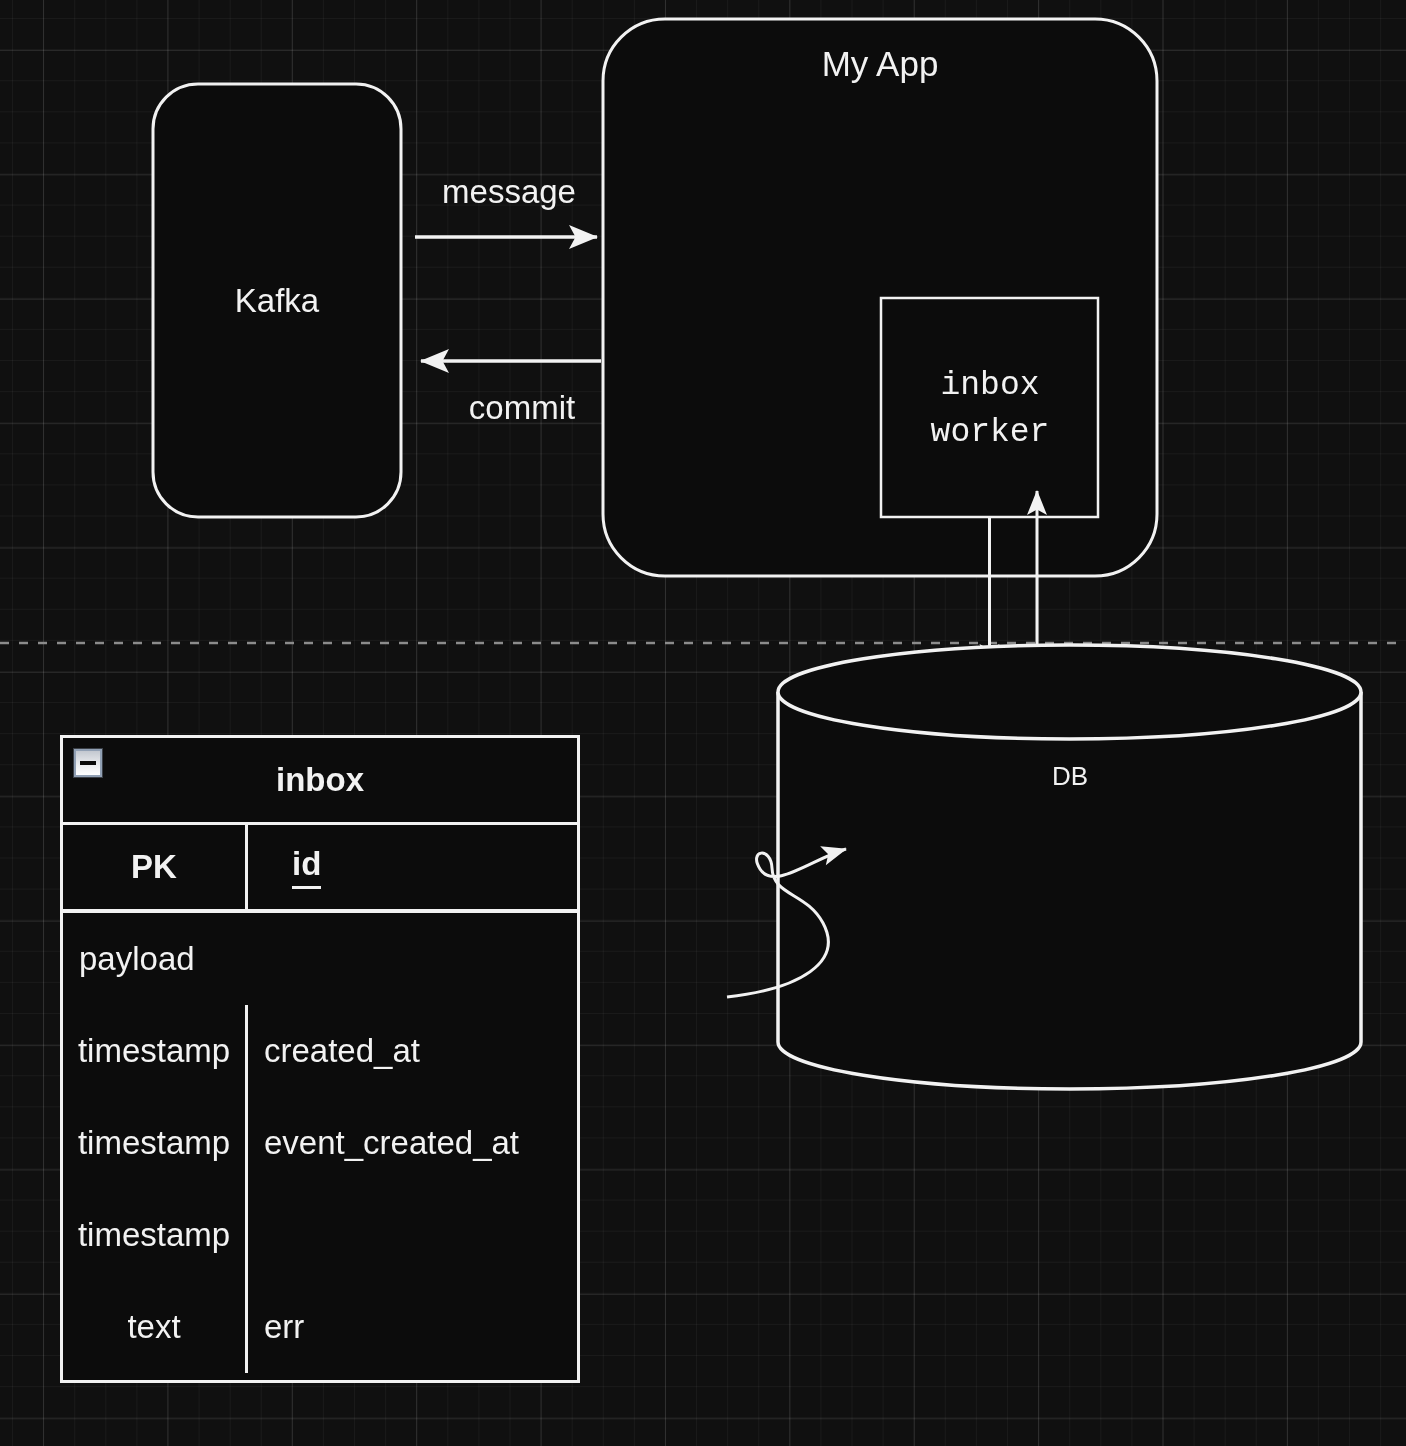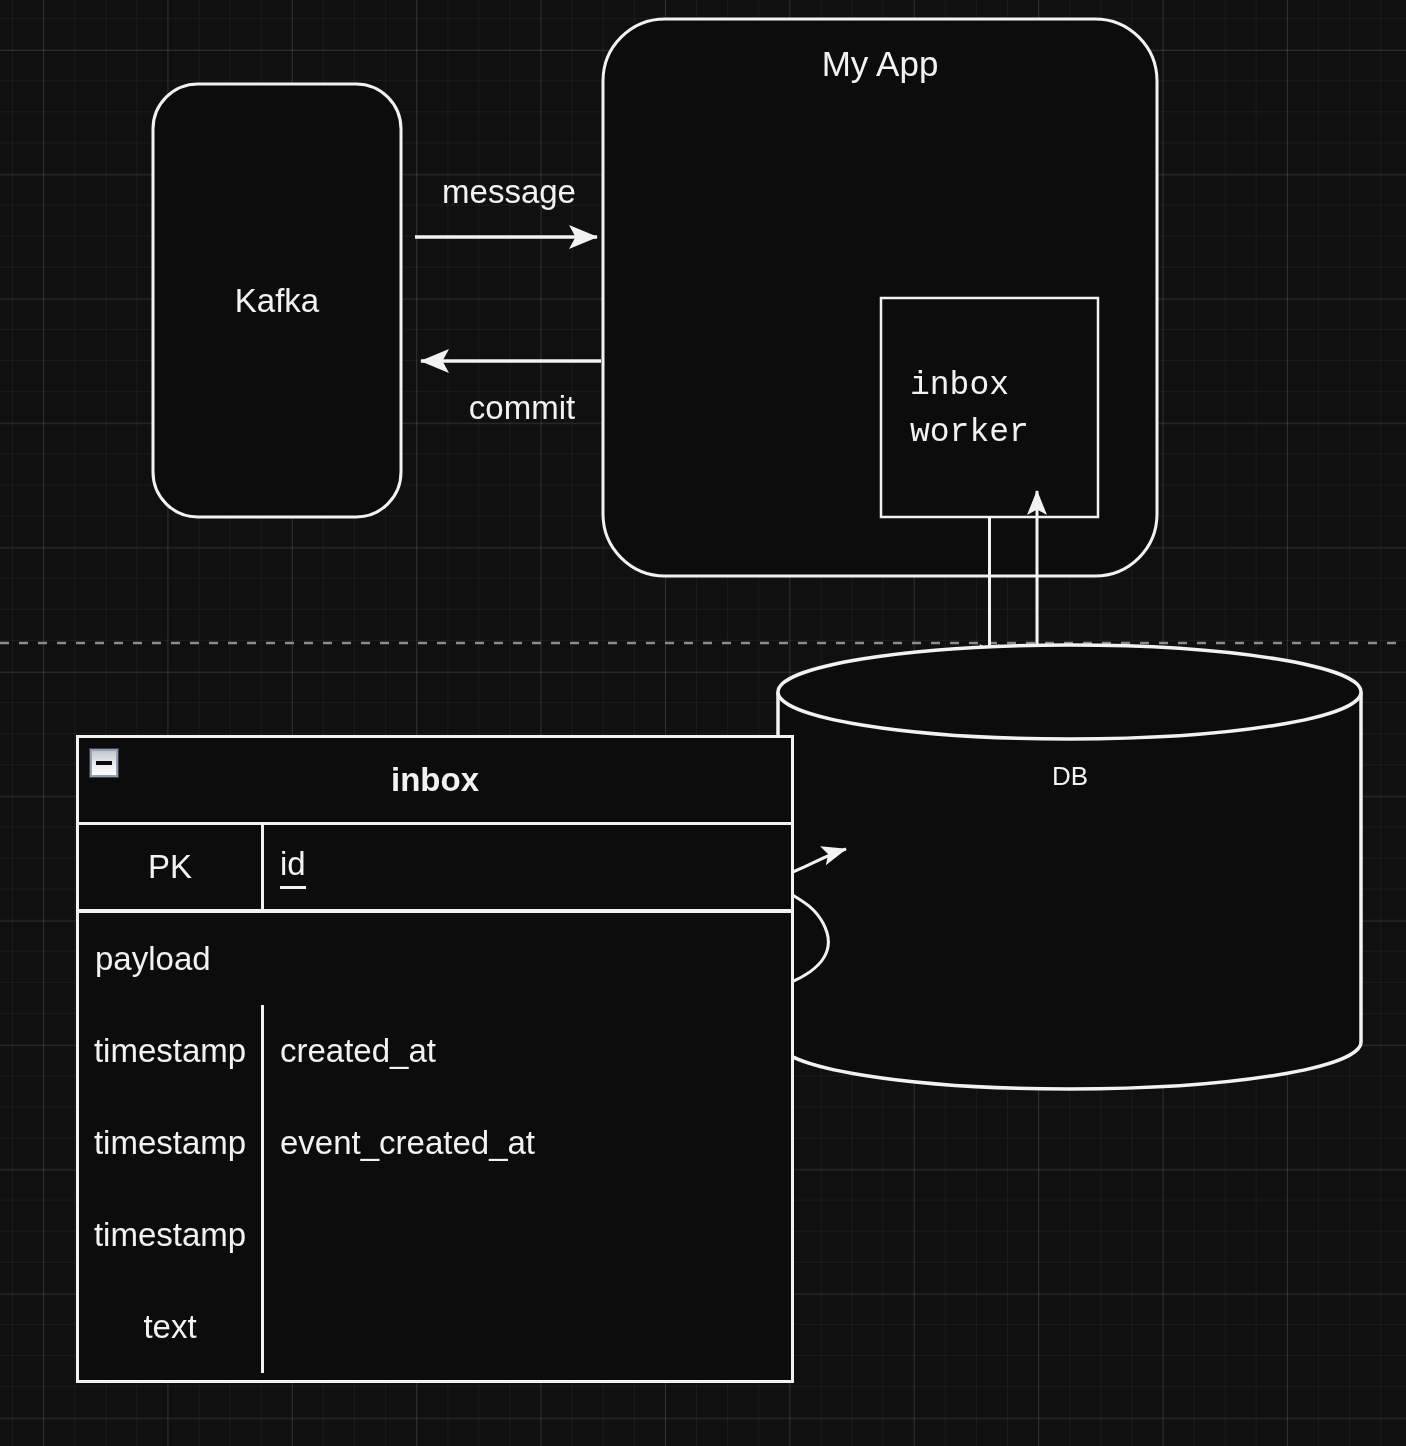--- a/index.html
+++ b/index.html
@@ -26,26 +26,27 @@
     background-position:43px 50px,43px 50px,12px 18px,12px 18px;
   }
   svg.layer{position:absolute;left:0;top:0;}
   .label{
     position:absolute;
     font-size:33px;
     line-height:1.25;
     color:var(--text);
     white-space:nowrap;
     transform:translate(-50%,-50%);
+    text-align:center;
   }
   .label.wrap{white-space:normal;}
   
   .er-table{
-    position:absolute;left:76px;top:735px;
-    width:718px;height:648px;
+    position:absolute;left:60px;top:735px;
+    width:520px;height:648px;
     border:3px solid var(--stroke);
     background:var(--shape-fill);
     display:flex;flex-direction:column;
     font-size:33px;
   }
   .er-title{
     position:relative;
     height:87px;flex:0 0 87px;
     border-bottom:3px solid var(--stroke);
     display:flex;align-items:center;justify-content:center;
@@ -59,21 +60,22 @@
     outline:1px solid #3a3f46;
     display:flex;align-items:center;justify-content:center;
   }
   .collapse-btn .minus-bar{
     width:16px;height:4px;background:#0a0a0a;display:block;
   }
   .er-row{display:flex;align-items:center;}
   .er-header{
     height:88px;flex:0 0 88px;
     border-bottom:4px solid var(--stroke);
-    font-weight:400;
+    font-weight:700;
+    gap:28px;
   }
   .er-body-row{height:92px;flex:0 0 92px;}
   .er-col-type{
     width:185px;flex:0 0 185px;
     align-self:stretch;
     border-right:3px solid var(--stroke);
     display:flex;align-items:center;justify-content:center;
     text-align:center;
   }
   .er-col-name{
@@ -164,17 +166,18 @@
     </div>
     <div class="er-row er-body-row">
       <div class="er-col-type">timestamp</div>
       <div class="er-col-name">event_created_at</div>
     </div>
     <div class="er-row er-body-row">
       <div class="er-col-type">timestamp</div>
     </div>
     <div class="er-row er-body-row">
       <div class="er-col-type">text</div>
+      <div class="er-col-name">err</div>
     </div>
 
   </div>
 
 </div>
 
 </body></html>

